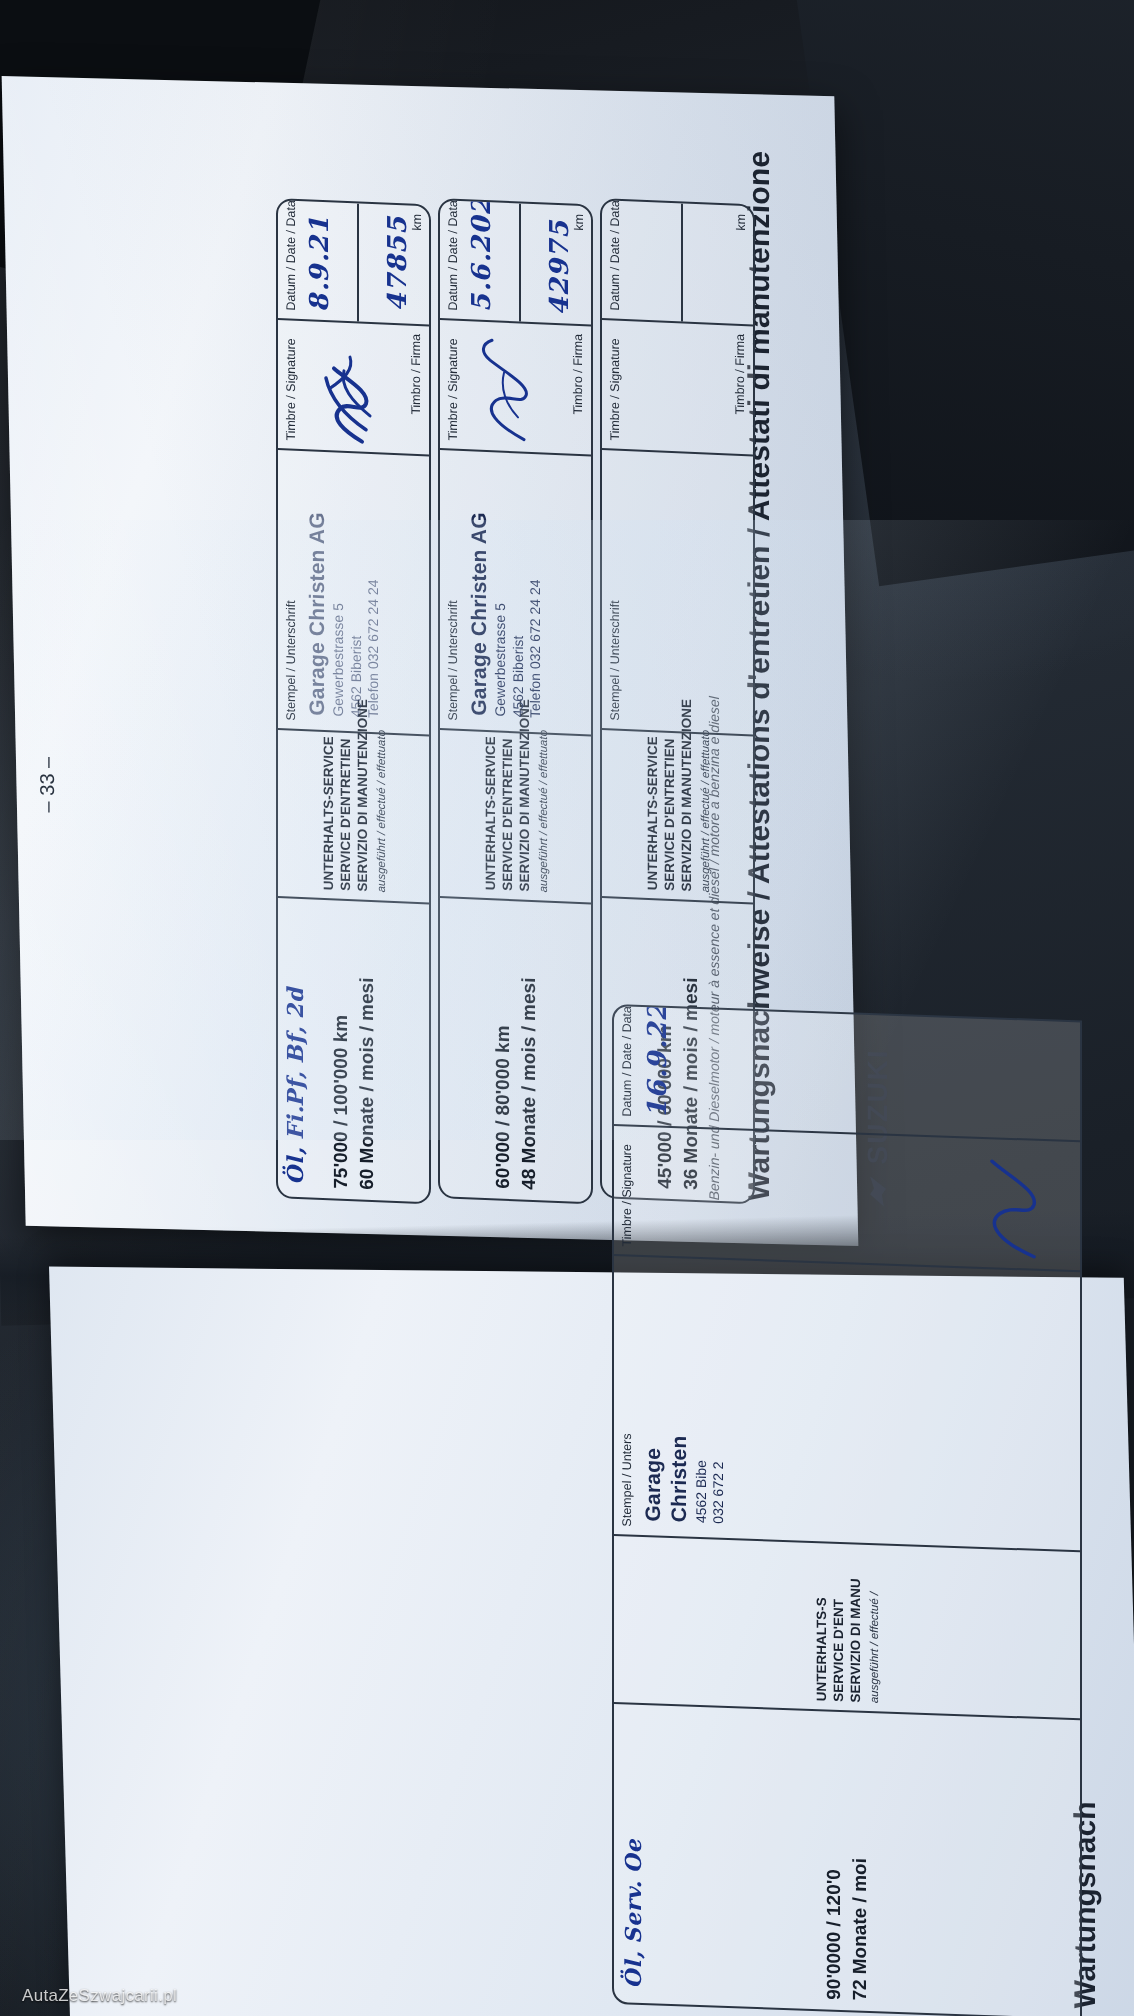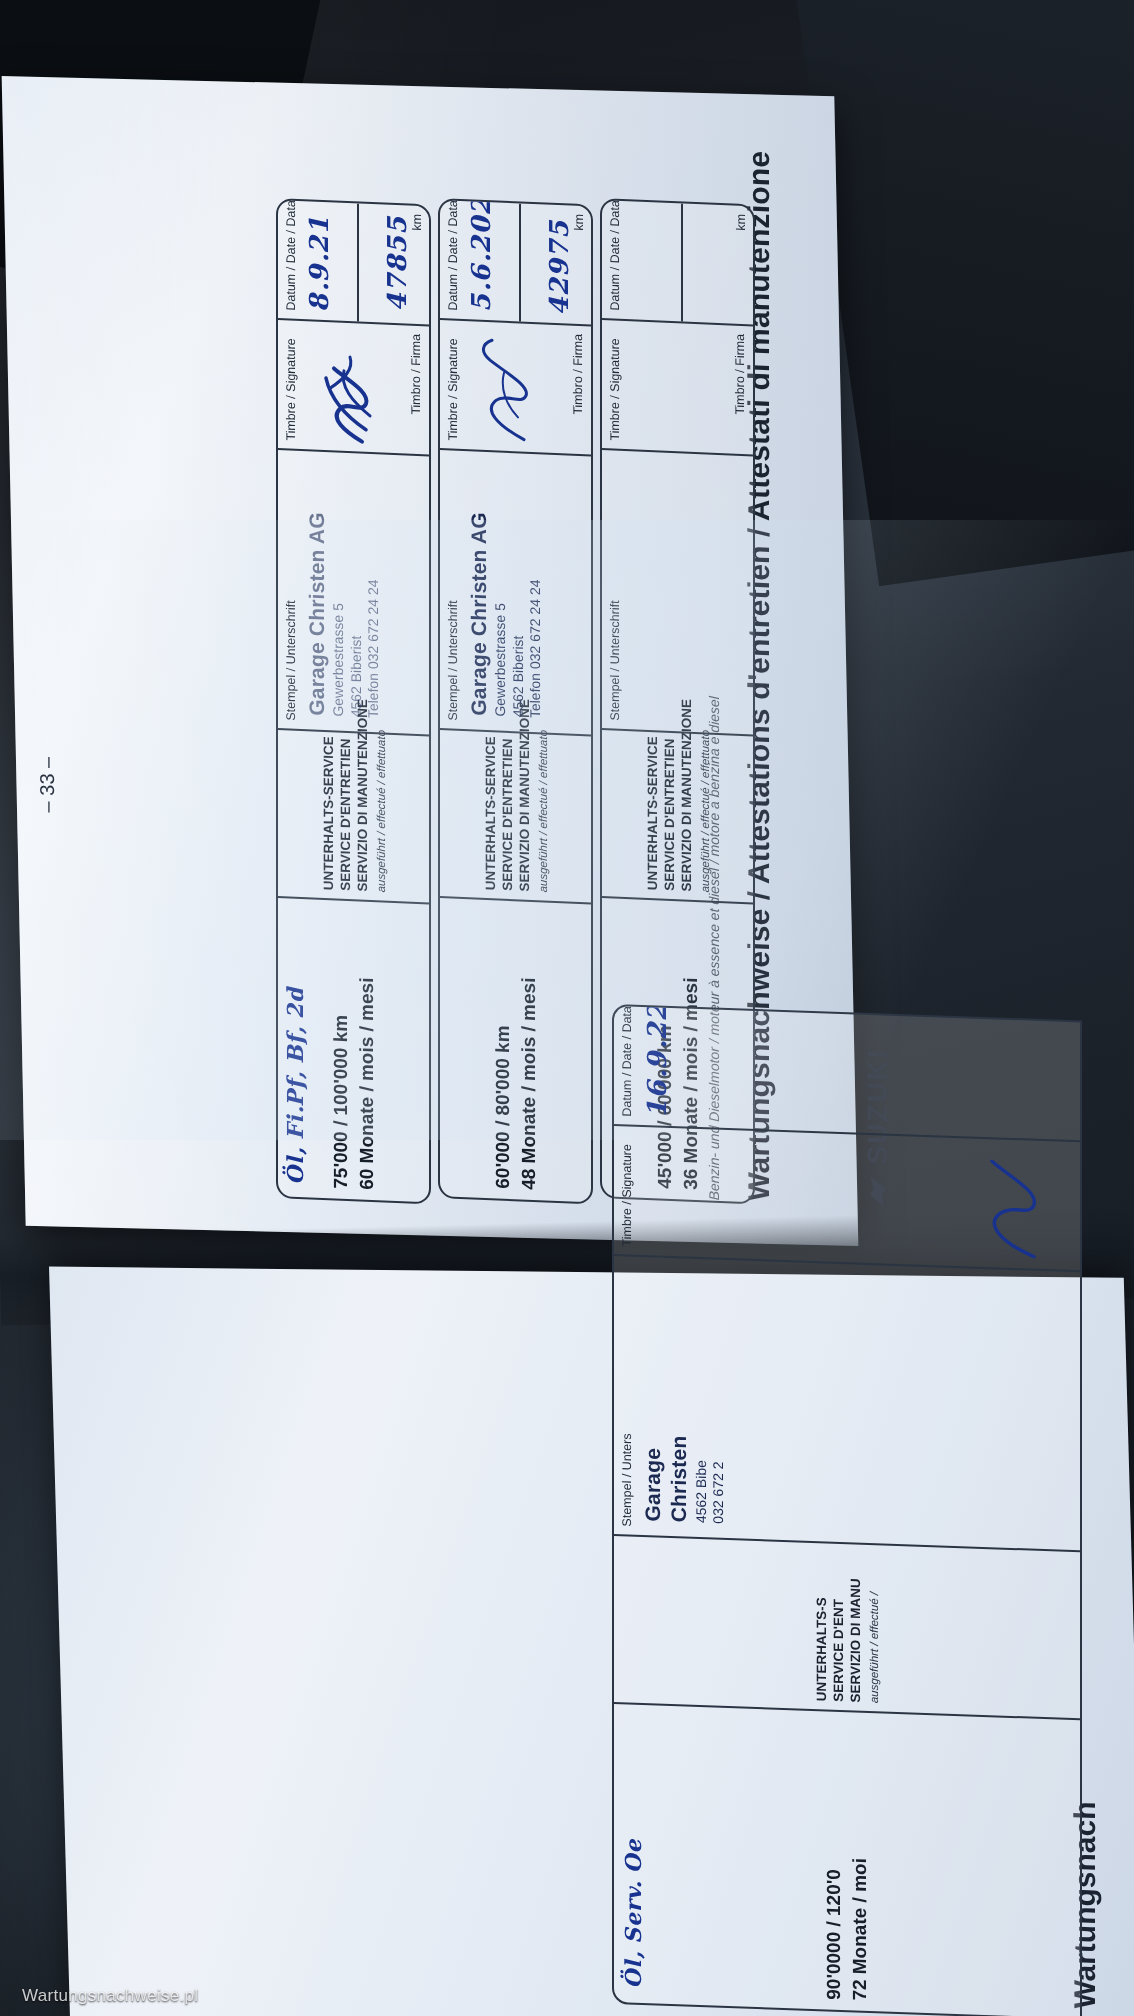--- a/index.html
+++ b/index.html
@@ -489,13 +489,13 @@
     <div class="svc-date">
       <div class="date-label">Datum / Date / Data</div>
       <div class="hw hw-date" style="left:10px; top:28px;">16.9.22</div>
     </div>
   </div>
 
 </div>
 
 <div class="glare"></div>
 
-<div class="watermark">Wartungsnachweise.pl</div>
+<div class="watermark">AutaZeSzwajcarii.pl</div>
 
 </body></html>

